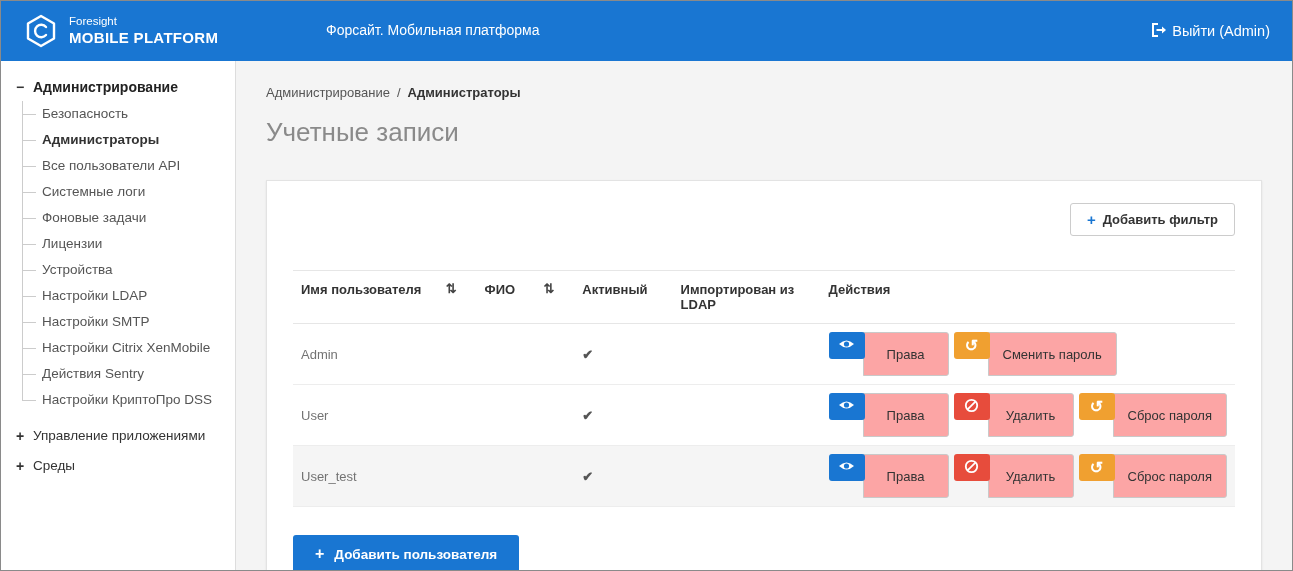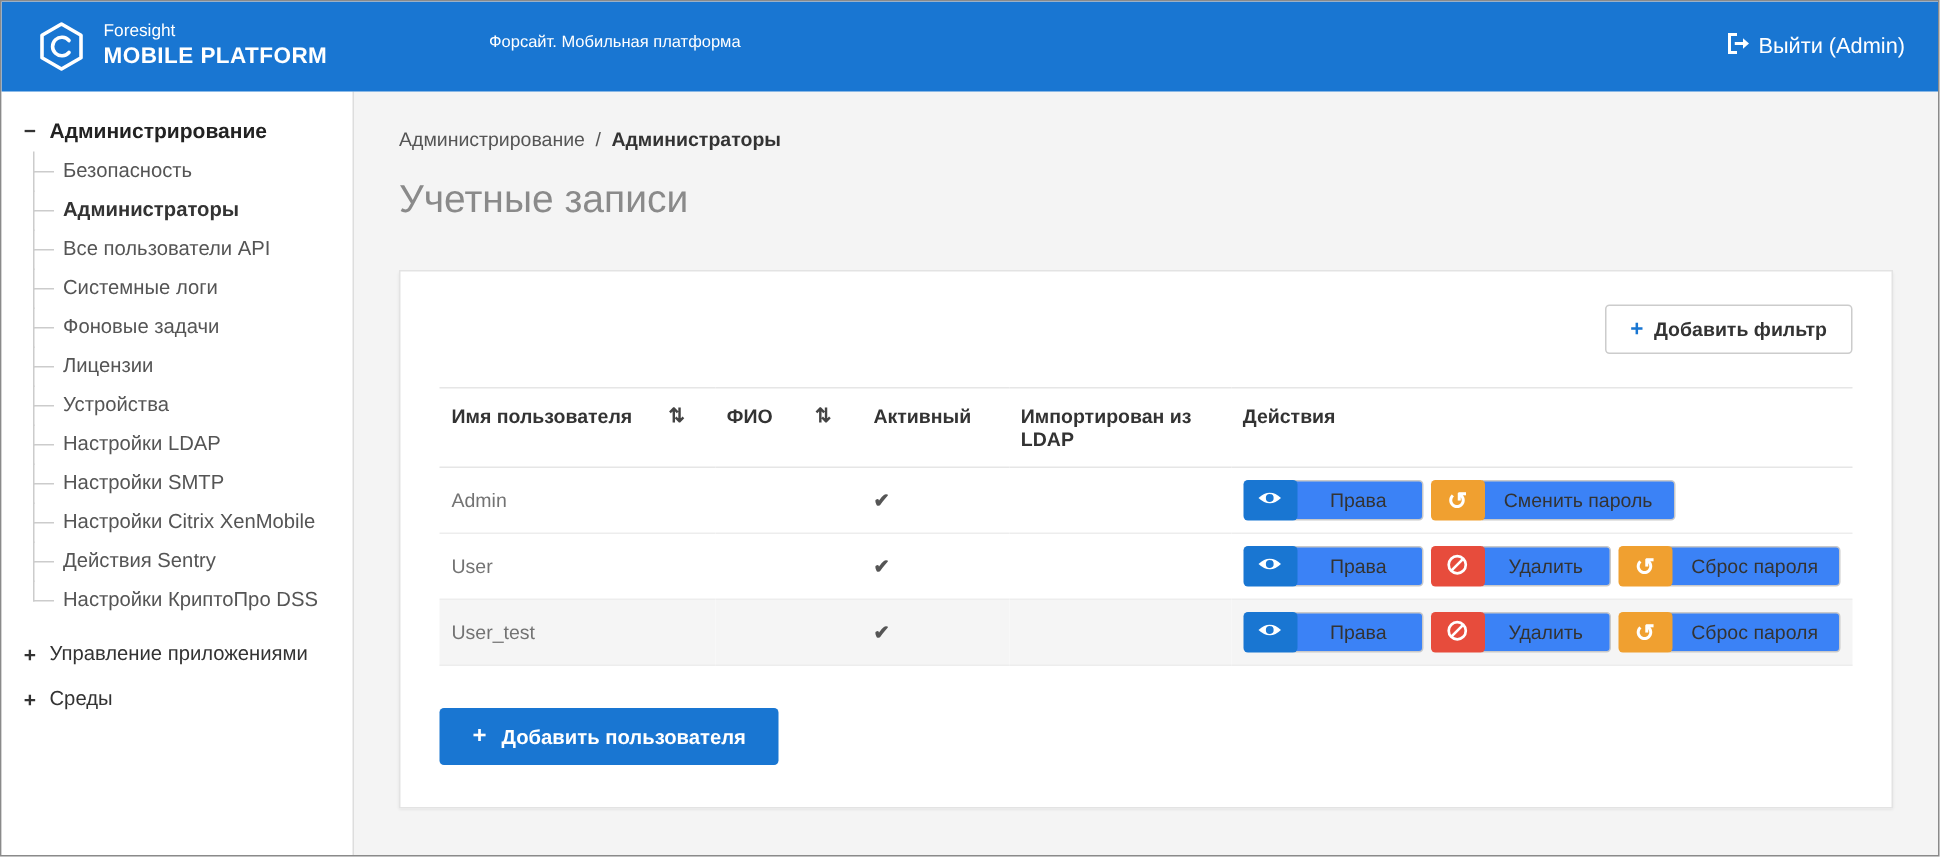--- a/index.html
+++ b/index.html
@@ -19,21 +19,21 @@
     display: flex;
     align-items: center;
     padding: 0 22px;
     position: relative;
   }
   .logo-block { display:flex; align-items:center; gap:10px; }
   .logo-icon { width:36px; height:36px; display:flex; align-items:center; justify-content:center; }
   .logo-text { line-height:1.25; }
   .logo-title { font-size:11.5px; font-weight:400; }
   .logo-subtitle { font-size:15px; font-weight:bold; letter-spacing:.3px; }
-  .app-title { position:absolute; left:325px; top:21px; font-size:11px; }
+  .app-title { position:absolute; left:325px; top:21px; font-size:14px; }
   .logout { margin-left:auto; display:flex; align-items:center; gap:4px; cursor:pointer; font-size:14.5px; }
   
   .main { display:flex; height:511px; }
   .sidebar {
     width: 235px; min-width:235px;
     background:#fff;
     border-right:1px solid #ddd;
     padding:14px 8px 0 14px;
     font-size:13.5px;
     color:#555;
@@ -61,21 +61,21 @@
   }
   .card-toolbar { display:flex; justify-content:flex-end; }
   .btn-filter {
     display:inline-flex; align-items:center; gap:7px;
     background:#fff; border:1px solid #ccc; border-radius:3px;
     padding:8px 16px; font-size:13px; font-weight:bold; color:#333;
     cursor:pointer; font-family:inherit;
   }
   .plus-blue { color:#1976d2; font-weight:bold; font-size:15px; line-height:1; }
   
-  table { width:100%; border-collapse:collapse; margin-top:22px; font-size:13px; }
+  table { width:100%; border-collapse:collapse; margin-top:34px; font-size:13px; }
   thead th {
     text-align:left; vertical-align:top;
     padding:11px 8px; font-size:13px; color:#333;
     border-top:1px solid #e6e6e6; border-bottom:1px solid #e6e6e6;
     position:relative;
   }
   th .sort { position:absolute; right:20px; top:10px; color:#444; font-size:13px; cursor:pointer; font-weight:bold; }
   tbody td { padding:8px 8px; border-bottom:1px solid #ededed; vertical-align:middle; height:38px; }
   tbody tr:nth-child(3) { background:#f5f5f5; }
   .user-link { color:#737373; text-decoration:none; cursor:pointer; }
@@ -84,22 +84,22 @@
   .btn-group { display:flex; }
   .icon-btn {
     width:36px; height:27px; border:none; border-radius:3px;
     display:flex; align-items:center; justify-content:center;
     color:#fff; cursor:pointer; position:relative; z-index:1;
   }
   .icon-btn.view { background:#1976d2; }
   .icon-btn.block { background:#e74c3c; }
   .icon-btn.reset { background:#f0a030; font-size:16px; font-weight:bold; }
   .text-btn {
-    height:27px; margin-left:-2px; padding:0 14px; min-width:86px;
-    background:#3b82f6; border:1px solid #c9c9c9; border-radius:0 3px 3px 0;
+    height:44px; margin-left:-2px; padding:0 14px; min-width:86px;
+    background:#fca5a5; border:1px solid #c9c9c9; border-radius:0 3px 3px 0;
     display:flex; align-items:center; justify-content:center;
     font-size:13px; color:#333; cursor:pointer; font-family:inherit; white-space:nowrap;
   }
   .btn-add-user {
     margin-top:28px;
     display:inline-flex; align-items:center; gap:10px;
     background:#1976d2; color:#fff; border:none; border-radius:3px;
     padding:11px 22px; font-size:13.5px; font-weight:bold;
     cursor:pointer; font-family:inherit;
   }

